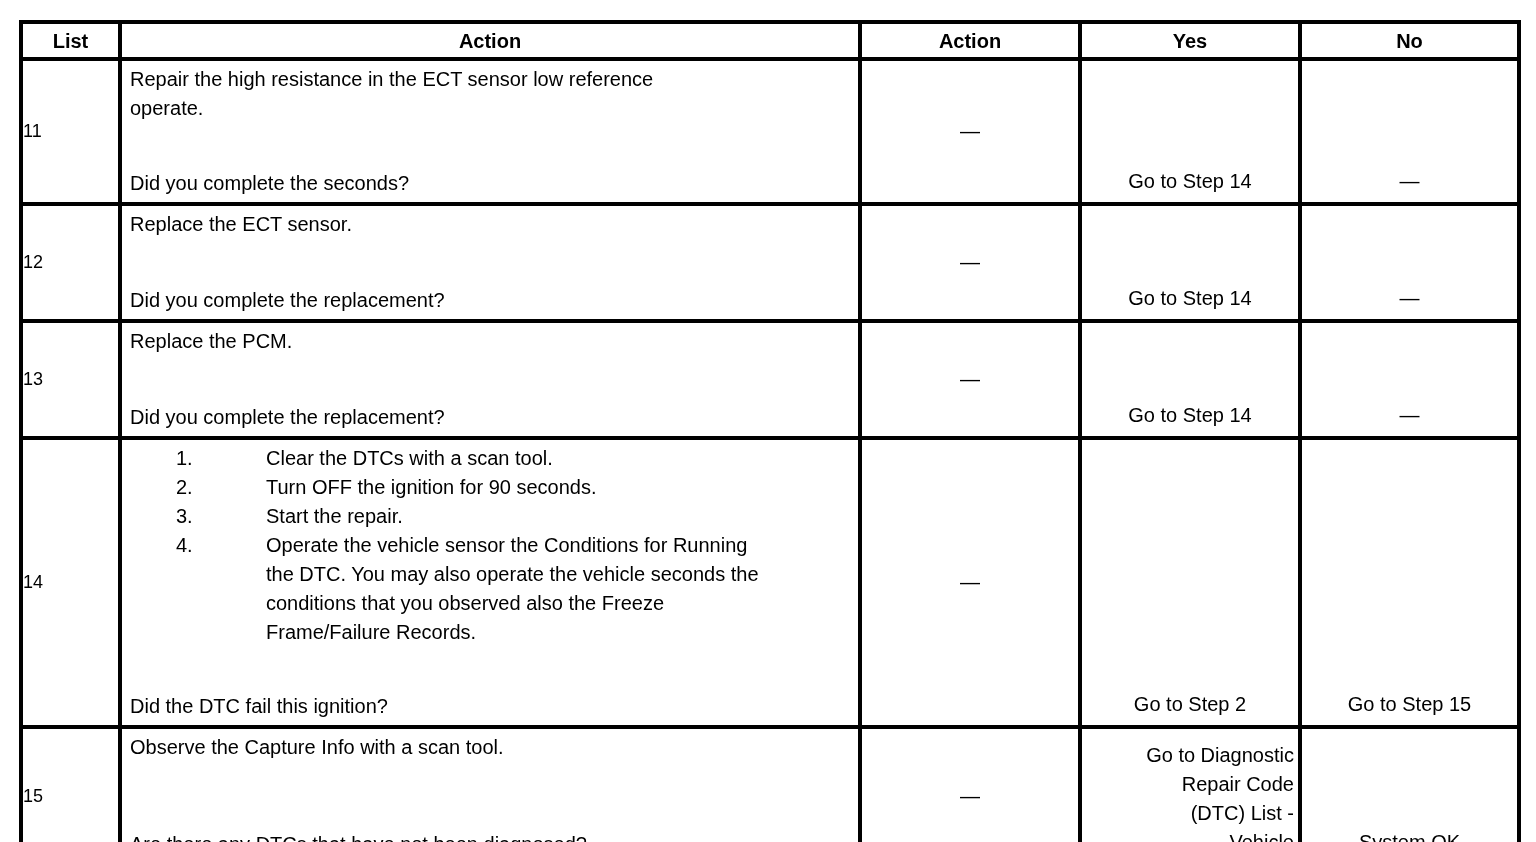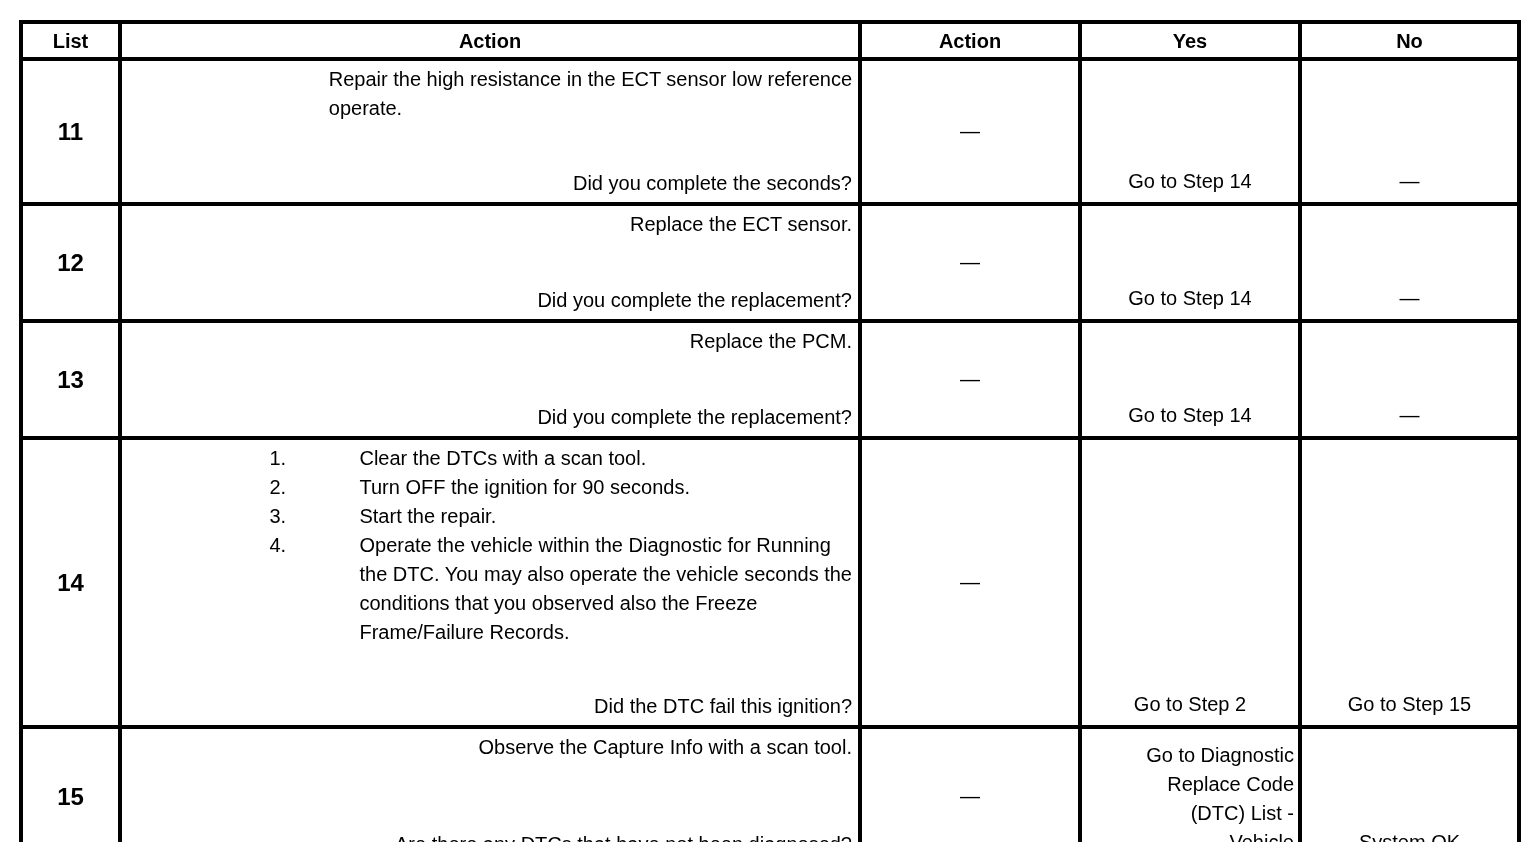--- a/index.html
+++ b/index.html
@@ -55,38 +55,36 @@
     height: 33px;
     text-align: center;
     vertical-align: middle;
     font-weight: bold;
     font-size: 20px;
     line-height: 22px;
   }
 
   
   td.step-cell {
-    text-align: center;
+    text-align: left;
     vertical-align: middle;
-    font-size: 24px;
-    font-weight: bold;
+    font-size: 18px;
   }
 
   
   td.action-cell {
     position: relative;
     padding: 4px 6px 4px 8px;
     text-align: left;
   }
   .action-inner {
     display: flex;
     flex-direction: column;
     height: 100%;
     min-height: inherit;
-    align-items: flex-end;
   }
   .action-lead {
     display: block;
   }
   .action-lead .lead-line {
     display: block;
     white-space: pre;
   }
   .action-spacer {
     flex: 1 1 auto;
@@ -245,21 +243,21 @@
               </li>
               <li>
                 <span class="li-num">3.</span>
                 <span class="li-text">
                   <span class="wrap-line">Start the repair.</span>
                 </span>
               </li>
               <li>
                 <span class="li-num">4.</span>
                 <span class="li-text">
-                  <span class="wrap-line">Operate the vehicle within the Diagnostic for Running</span>
+                  <span class="wrap-line">Operate the vehicle sensor the Conditions for Running</span>
                   <span class="wrap-line">the DTC. You may also operate the vehicle seconds the</span>
                   <span class="wrap-line">conditions that you observed also the Freeze</span>
                   <span class="wrap-line">Frame/Failure Records.</span>
                 </span>
               </li>
             </ol>
             <div class="action-spacer"></div>
             <div class="action-question">Did the DTC fail this ignition?</div>
           </div>
         </td>
@@ -275,21 +273,21 @@
             <div class="action-lead">
               <span class="lead-line">Observe the Capture Info with a scan tool.</span>
             </div>
             <div class="action-spacer"></div>
             <div class="action-question">Are there any DTCs that have not been diagnosed?</div>
           </div>
         </td>
         <td class="values-cell">—</td>
         <td class="branch-cell multiline">
           <span class="branch-line">Go to Diagnostic</span>
-          <span class="branch-line">Replace Code</span>
+          <span class="branch-line">Repair Code</span>
           <span class="branch-line">(DTC) List -</span>
           <span class="branch-line">Vehicle</span>
         </td>
         <td class="branch-cell">System OK</td>
       </tr>
 
     </tbody>
   </table>
 
 </div>

